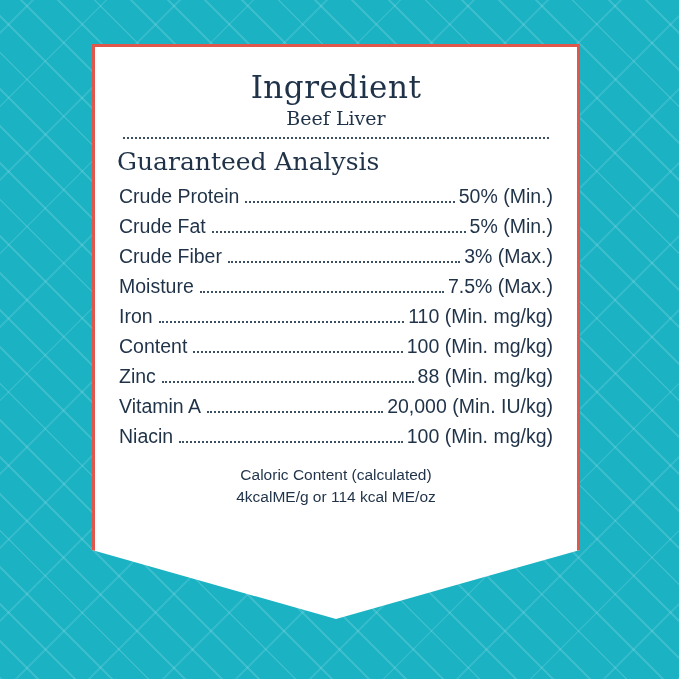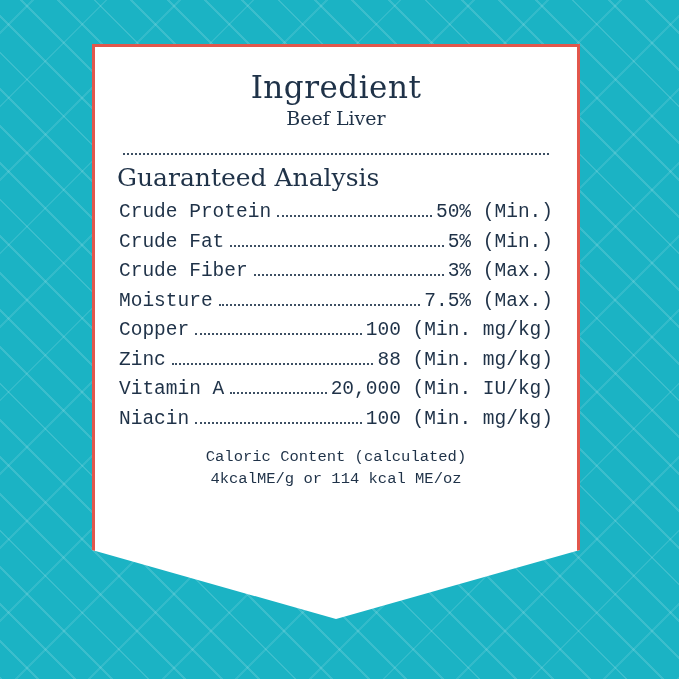--- a/index.html
+++ b/index.html
@@ -89,21 +89,21 @@
     color: #1F3248;
     letter-spacing: 0.5px;
     margin: 6px 0 2px 0;
     font-weight: 400;
   }
   .subtitle {
     font-family: "DejaVu Serif", "Liberation Serif", serif;
     font-size: 19px;
     text-align: center;
     color: #1F3248;
-    margin: 0 0 24px 0;
+    margin: 0 0 8px 0;
     font-weight: 400;
   }
 
   .divider {
     border: none;
     border-top: 2px dotted #3D4F63;
     margin: 6px 6px 8px 6px;
     height: 0;
   }
 
@@ -119,42 +119,42 @@
   .rows {
     margin: 0 2px;
   }
   .row {
     display: flex;
     align-items: baseline;
     font-size: 19.5px;
     line-height: 1.0;
     padding: 5.0px 0;
     color: #1F3248;
-    font-family: Liberation Mono, monospace;
+    font-family: Liberation Sans, sans-serif;
   }
   .row .name {
     white-space: nowrap;
     font-size: 19.5px;
   }
   .row .dots {
     flex: 1 1 auto;
     border-bottom: 2px dotted #3D4F63;
     margin: 0 4px 4px 6px;
     min-width: 8px;
     height: 0;
   }
   .row .value {
     white-space: nowrap;
     font-size: 19.5px;
   }
 
   .caloric {
     margin-top: 12px;
     text-align: center;
-    font-family: Liberation Mono, monospace;
+    font-family: Liberation Sans, sans-serif;
     color: #1F3248;
   }
   .caloric div {
     font-size: 15.5px;
     line-height: 1.45;
   }
 </style>
 </head>
 <body>
 
@@ -188,21 +188,26 @@
         <span class="name">Crude Fiber</span>
         <span class="dots"></span>
         <span class="value">3% (Max.)</span>
       </div>
       <div class="row">
         <span class="name">Moisture</span>
         <span class="dots"></span>
         <span class="value">7.5% (Max.)</span>
       </div>
       <div class="row">
-        <span class="name">Copper</span>
+        <span class="name">Iron</span>
+        <span class="dots"></span>
+        <span class="value">110 (Min. mg/kg)</span>
+      </div>
+      <div class="row">
+        <span class="name">Content</span>
         <span class="dots"></span>
         <span class="value">100 (Min. mg/kg)</span>
       </div>
       <div class="row">
         <span class="name">Zinc</span>
         <span class="dots"></span>
         <span class="value">88 (Min. mg/kg)</span>
       </div>
       <div class="row">
         <span class="name">Vitamin A</span>

